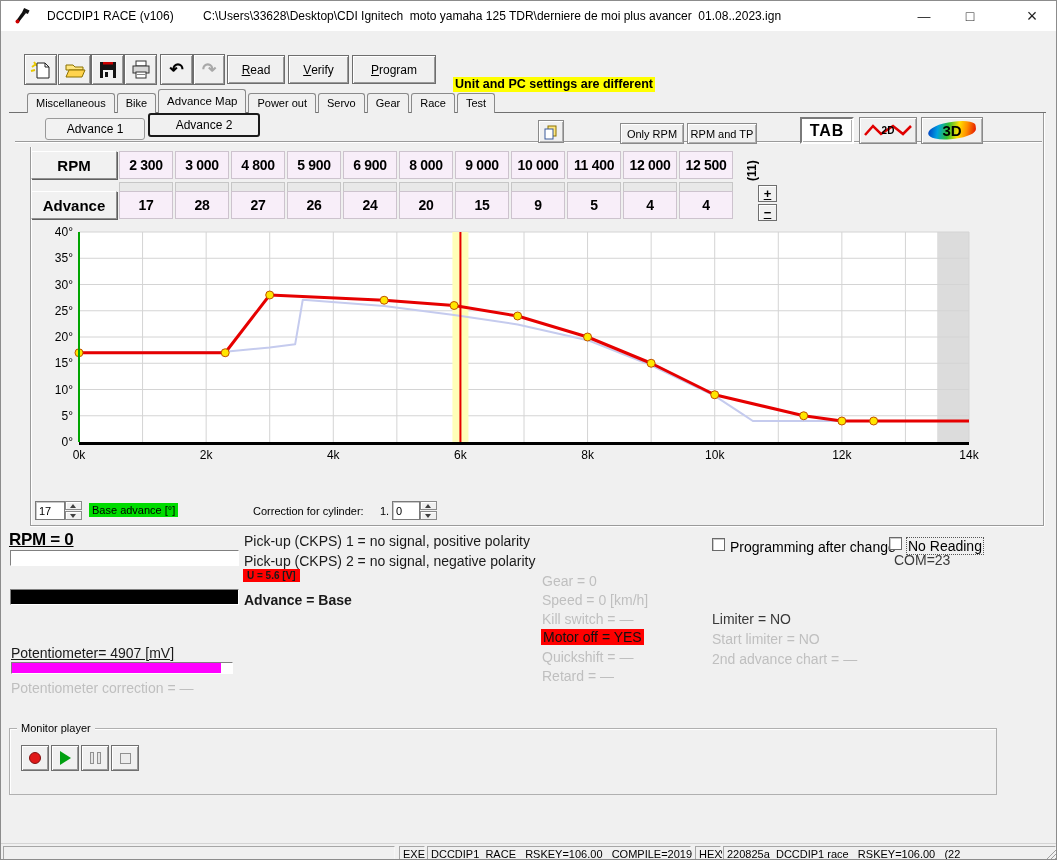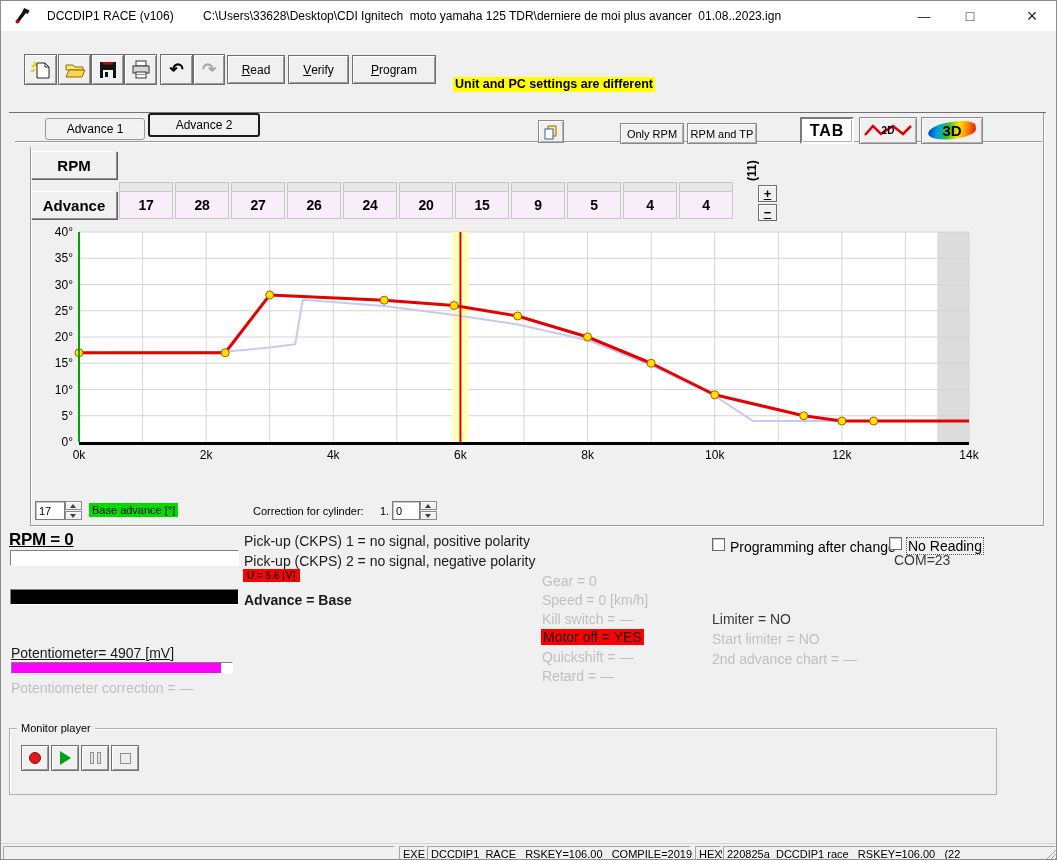--- a/index.html
+++ b/index.html
@@ -138,20 +138,30 @@
   <div class="tbtn" style="left:192px;width:32px;color:#a8a8a8">
     <span class="icon-note" style="font-size:17px;font-weight:bold">↷</span>
   </div>
   <div class="tbtn cmdbtn" style="left:226px;width:58px;height:29px;top:54px"><u>R</u>ead</div>
   <div class="tbtn cmdbtn" style="left:287px;width:61px;height:29px;top:54px"><u>V</u>erify</div>
   <div class="tbtn cmdbtn" style="left:351px;width:84px;height:29px;top:54px"><u>P</u>rogram</div>
 
   <div class="warn-status">Unit and PC settings are different</div>
 
   <div class="strip-line"></div>
+  <div class="tabstrip">
+    <div class="tab">Miscellaneous</div>
+    <div class="tab">Bike</div>
+    <div class="tab active">Advance Map</div>
+    <div class="tab">Power out</div>
+    <div class="tab">Servo</div>
+    <div class="tab">Gear</div>
+    <div class="tab">Race</div>
+    <div class="tab">Test</div>
+  </div>
 
   <div class="groove-h" style="left:14px;top:140px;width:1027px"></div>
   <div class="groove-v" style="left:1042px;top:112px;height:413px"></div>
   <div class="groove-v" style="left:29px;top:146px;height:379px"></div>
   <div class="groove-h" style="left:29px;top:524px;width:1014px"></div>
 
   <div class="subtab" style="left:44px;top:117px;width:100px;height:22px;border:1px solid #9a9a9a;border-radius:3px;background:#f2f2f2">Advance 1</div>
   <div class="subtab" style="left:147px;top:112px;width:112px;height:24px;border:2px solid #1a1a1a;border-radius:3px">Advance 2</div>
 
   <div class="flatbtn" style="left:537px;top:119px;width:26px;height:23px">
@@ -168,20 +178,33 @@
       <polyline points="2,14 10,5 18,13 30,5 40,13 48,5" fill="none" stroke="#e00000" stroke-width="2.5"></polyline>
     </svg>
     <span style="position:relative;font-weight:bold;font-size:10px">2D</span>
   </div>
   <div class="flatbtn" style="left:920px;top:116px;width:62px;height:27px">
     <div class="abs" style="width:48px;height:17px;border-radius:60% 40% 50% 50%;transform:rotate(-6deg);background:linear-gradient(105deg,#0030c0,#00a0e0 22%,#30c030 42%,#ffe000 62%,#ff9000 78%,#e00000)"></div>
     <span style="position:relative;font-weight:bold;font-size:15px">3D</span>
   </div>
 
   <div class="rowlabel" style="top:150px">RPM</div>
+  <div class="cellrow" style="top:150px">
+    <div class="cell">2 300</div>
+    <div class="cell">3 000</div>
+    <div class="cell">4 800</div>
+    <div class="cell">5 900</div>
+    <div class="cell">6 900</div>
+    <div class="cell">8 000</div>
+    <div class="cell">9 000</div>
+    <div class="cell">10 000</div>
+    <div class="cell">11 400</div>
+    <div class="cell">12 000</div>
+    <div class="cell">12 500</div>
+  </div>
   <div class="cellrow" style="top:181px">
     <div class="stripcell"></div>
     <div class="stripcell"></div>
     <div class="stripcell"></div>
     <div class="stripcell"></div>
     <div class="stripcell"></div>
     <div class="stripcell"></div>
     <div class="stripcell"></div>
     <div class="stripcell"></div>
     <div class="stripcell"></div>

